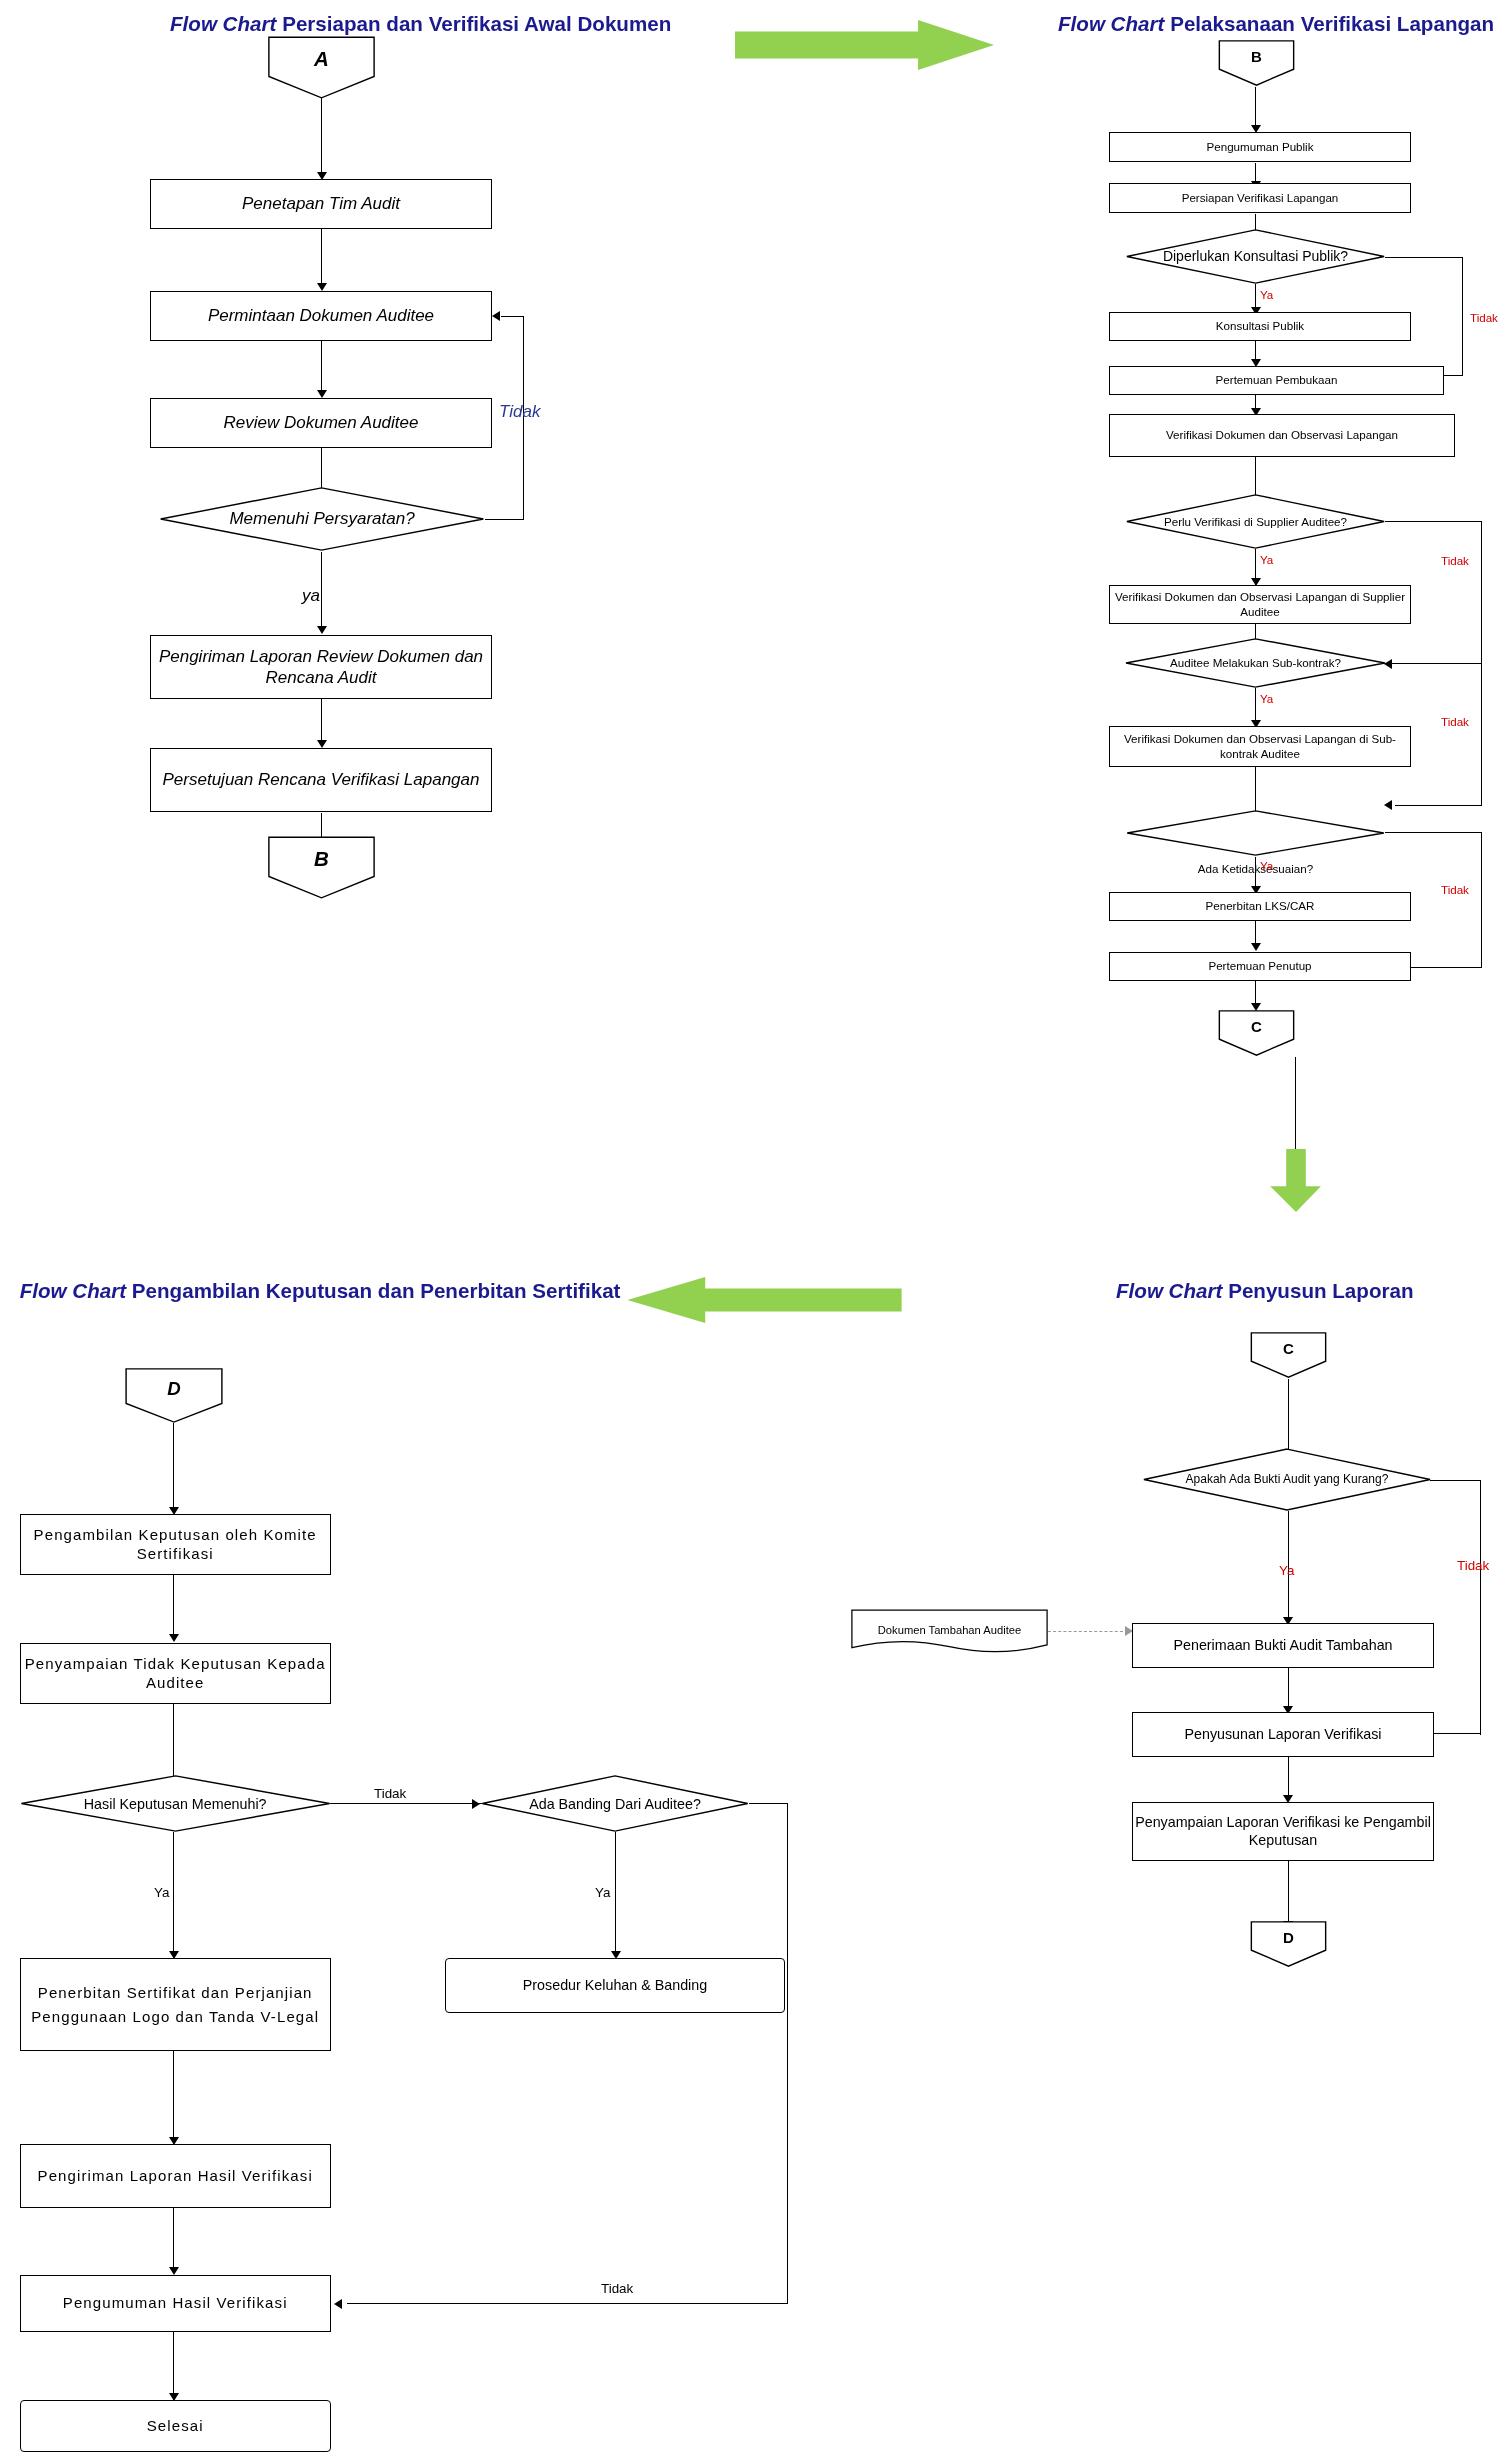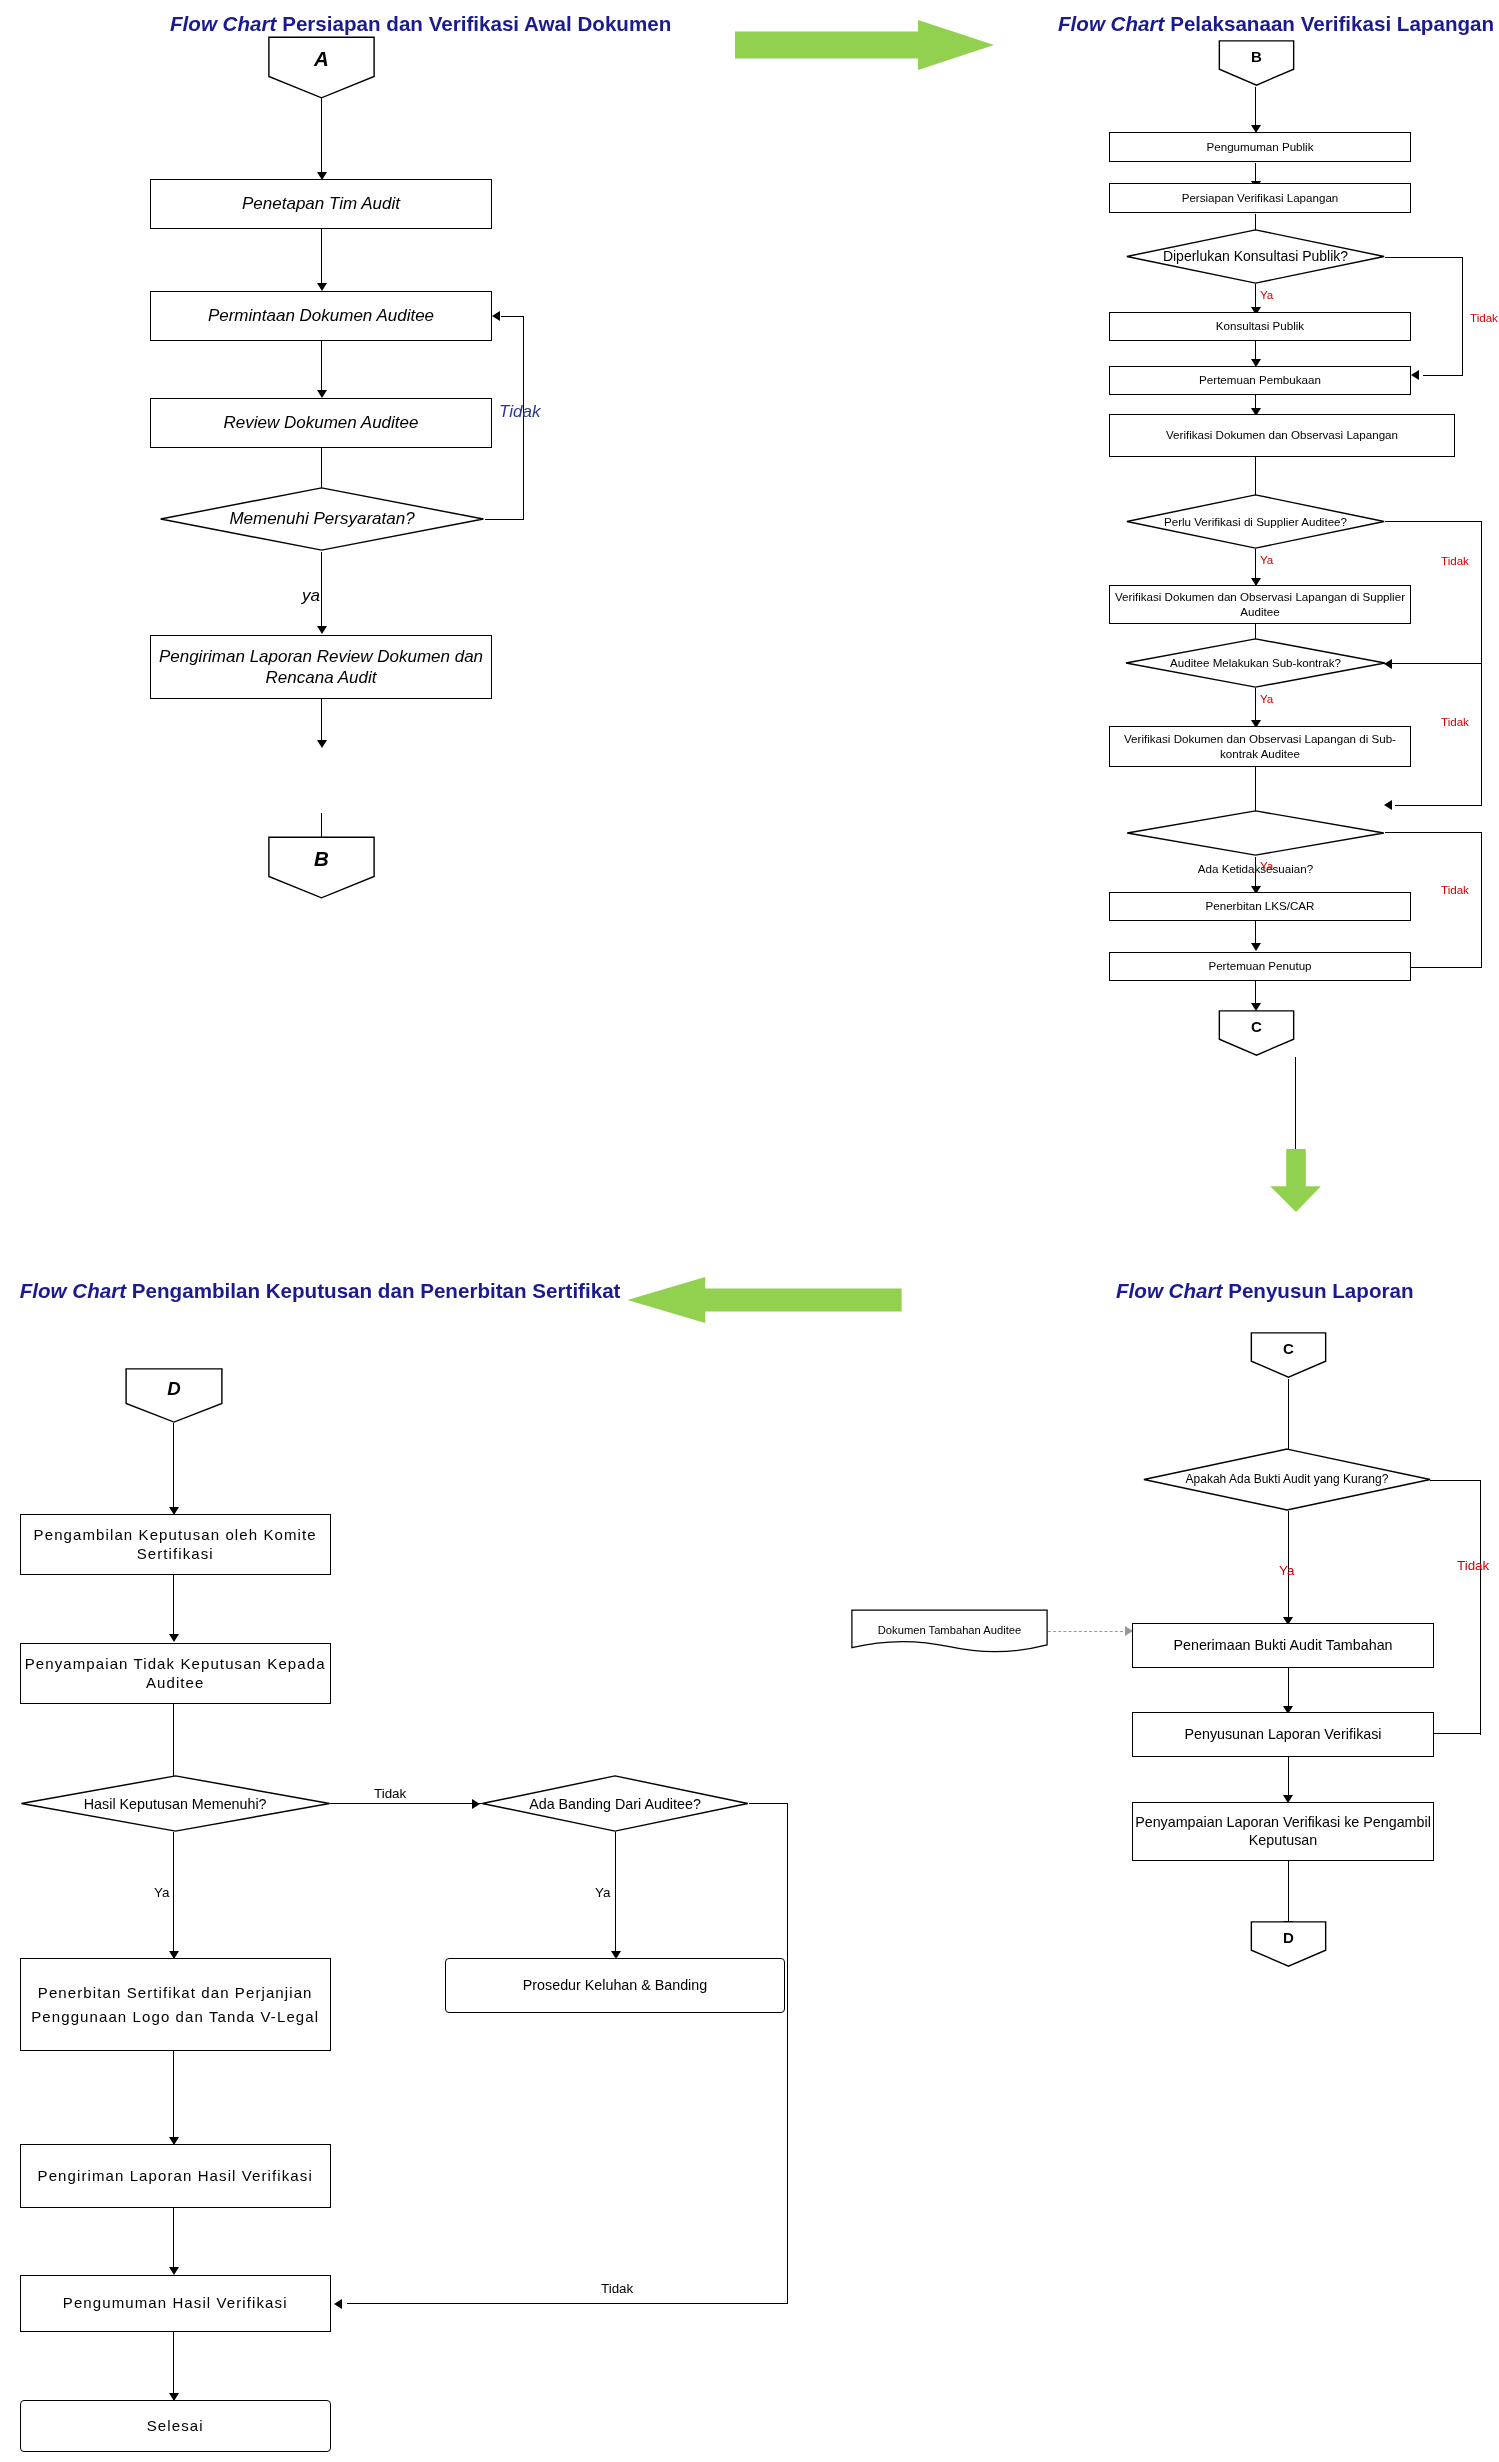--- a/index.html
+++ b/index.html
@@ -88,20 +88,21 @@
 
   <div class="abs vl ln" style="left:321px;top:552px;height:79px;"></div>
   <div class="abs arrowdown" style="left:317px;top:626px;"></div>
   <div class="abs edge-lbl bigblk" style="left:302px;top:586px;">ya</div>
 
   <div class="abs box big" style="left:150px;top:635px;width:342px;height:64px;">Pengiriman Laporan Review Dokumen dan Rencana Audit</div>
 
   <div class="abs vl ln" style="left:321px;top:699px;height:45px;"></div>
   <div class="abs arrowdown" style="left:317px;top:740px;"></div>
 
+  <div class="abs box big" style="left:150px;top:748px;width:342px;height:64px;">Persetujuan Rencana Verifikasi Lapangan</div>
 
   <div class="abs vl ln" style="left:321px;top:813px;height:35px;"></div>
   <div class="abs arrowdown" style="left:317px;top:844px;"></div>
 
   <svg class="abs" style="left:268px;top:836px;" width="107" height="63" viewBox="0 0 120 70">
     <polygon points="1,1 119,1 119,45 60,69 1,45" fill="#fff" stroke="#000" stroke-width="1.6"></polygon>
     <text x="60" y="33" font-family="Liberation Sans, sans-serif" font-size="23" font-style="italic" font-weight="bold" text-anchor="middle">B</text>
   </svg>
 
   <svg class="abs" style="left:1218px;top:40px;" width="77" height="46" viewBox="0 0 86 52">
@@ -131,21 +132,21 @@
 
   <div class="abs hl ln" style="left:1385px;top:257px;width:78px;"></div>
   <div class="abs vl ln" style="left:1462px;top:257px;height:119px;"></div>
   <div class="abs hl ln" style="left:1423px;top:375px;width:39px;"></div>
   <div class="abs arrowleft" style="left:1411px;top:370px;"></div>
   <div class="abs edge-lbl" style="left:1470px;top:311px;">Tidak</div>
 
   <div class="abs vl ln" style="left:1255px;top:341px;height:25px;"></div>
   <div class="abs arrowdown" style="left:1251px;top:359px;"></div>
 
-  <div class="abs box small" style="left:1109px;top:366px;width:302px;height:29px;text-align:right;">Pertemuan Pembukaan</div>
+  <div class="abs box small" style="left:1109px;top:366px;width:335px;height:29px;text-align:right;">Pertemuan Pembukaan</div>
   <div class="abs vl ln" style="left:1255px;top:394px;height:19.7px;"></div>
   <div class="abs arrowdown" style="left:1251px;top:408px;"></div>
 
   <div class="abs box small" style="left:1109px;top:414px;width:346px;height:43px;">Verifikasi Dokumen dan Observasi Lapangan</div>
   <div class="abs vl ln" style="left:1255px;top:457px;height:39px;"></div>
 
   <svg class="abs" style="left:1125px;top:494px;" width="261" height="55" viewBox="0 0 292 62">
     <polygon points="146,1 291,31 146,61 1,31" fill="#fff" stroke="#000" stroke-width="1.6"></polygon>
   </svg>
   <div class="abs" style="left:1125px;top:494px;width:261px;height:55px;display:flex;align-items:center;justify-content:center;text-align:center;font-size:11.6px;line-height:1.2;">Perlu Verifikasi di Supplier Auditee?</div>

